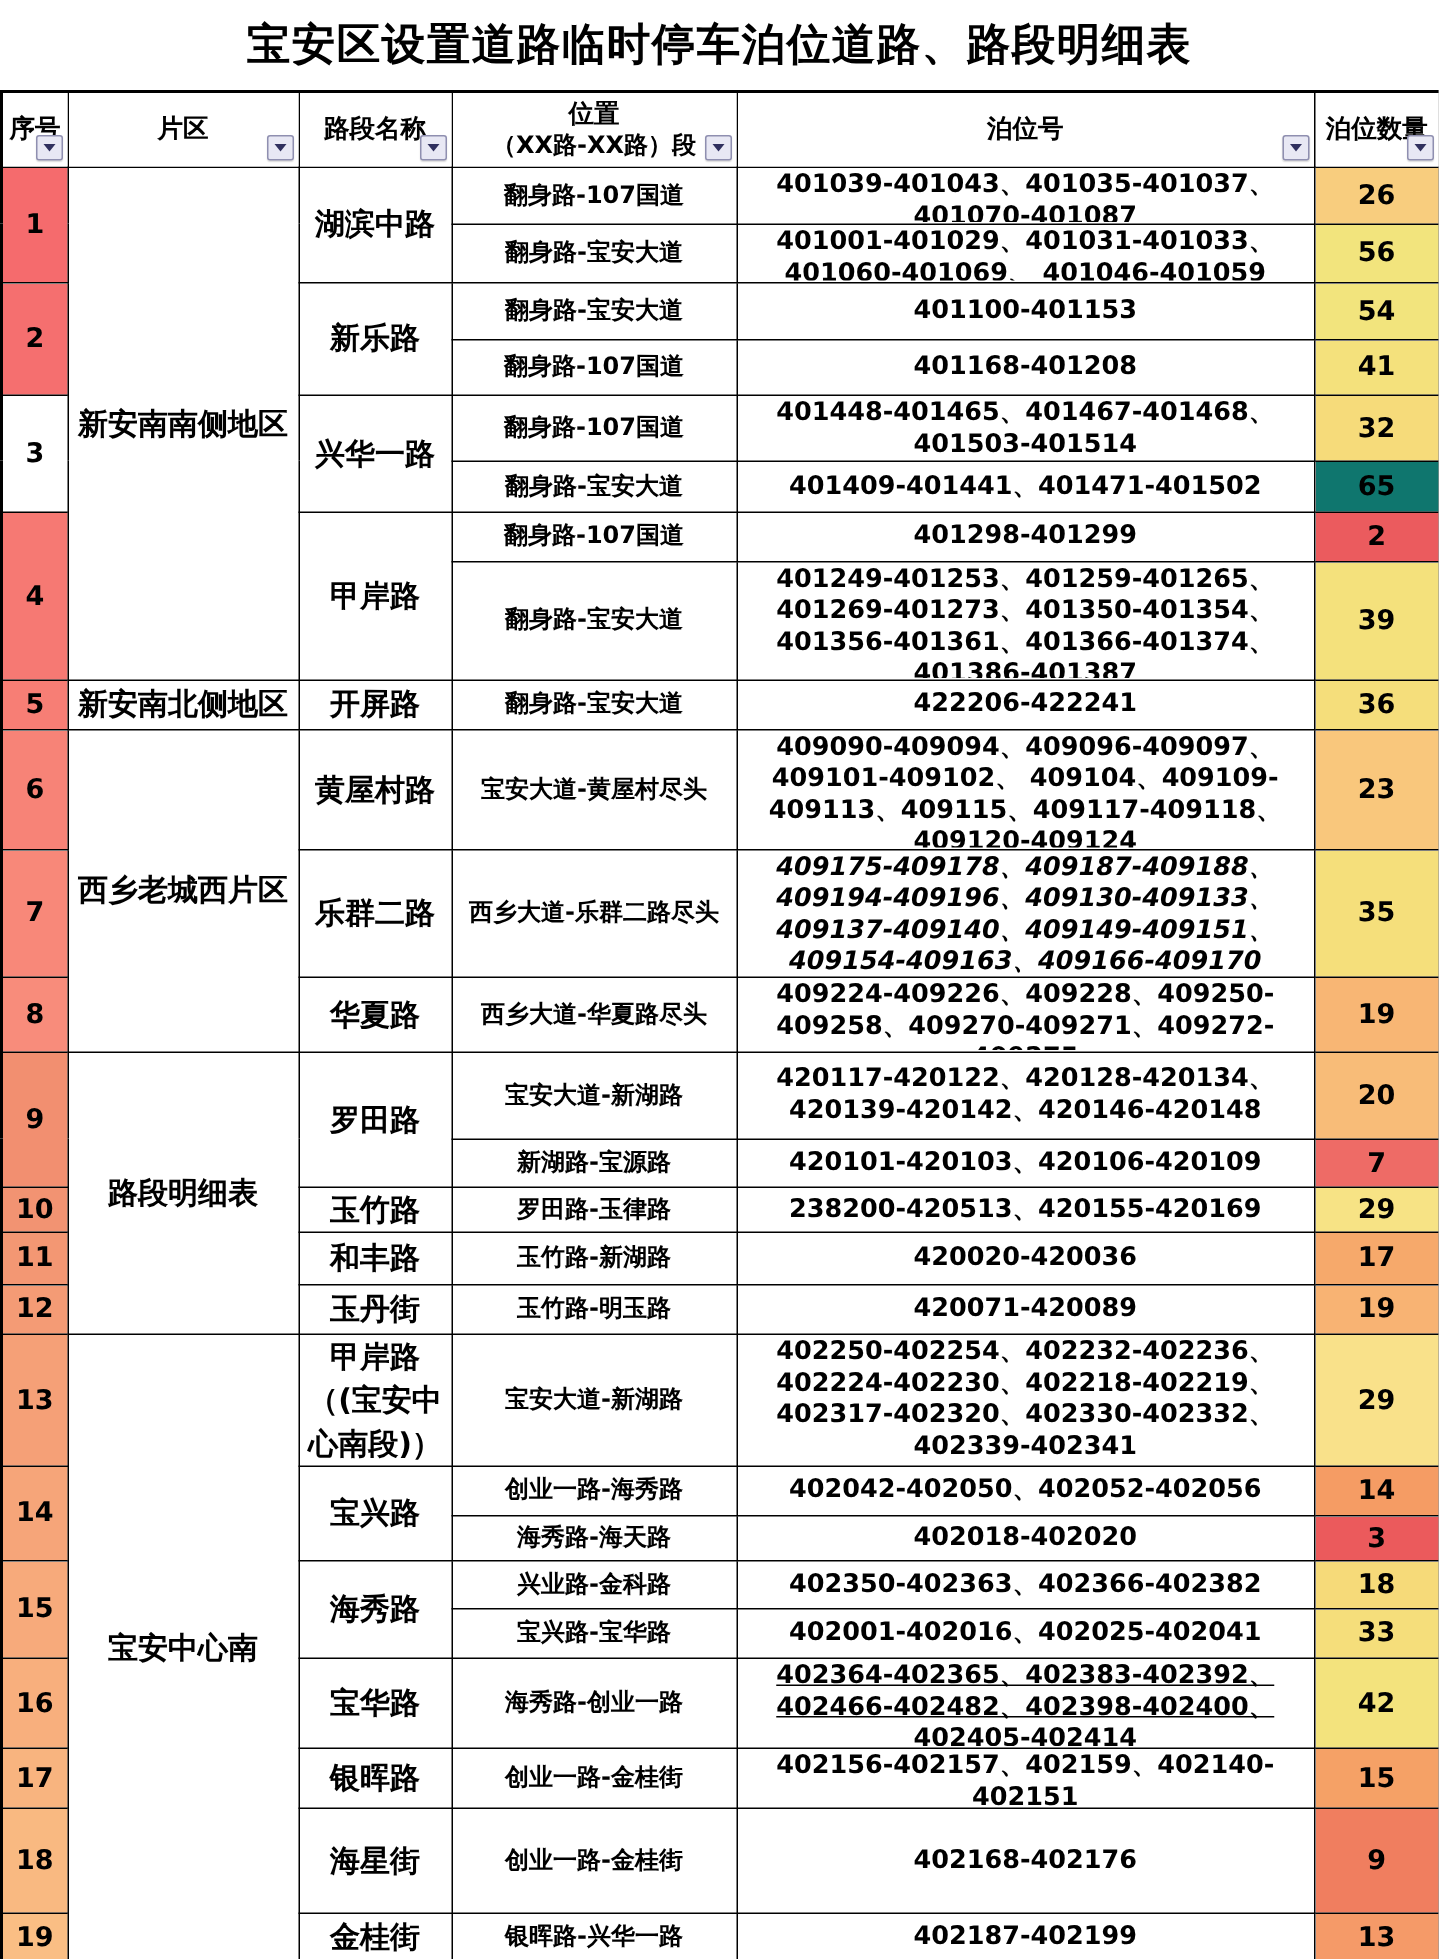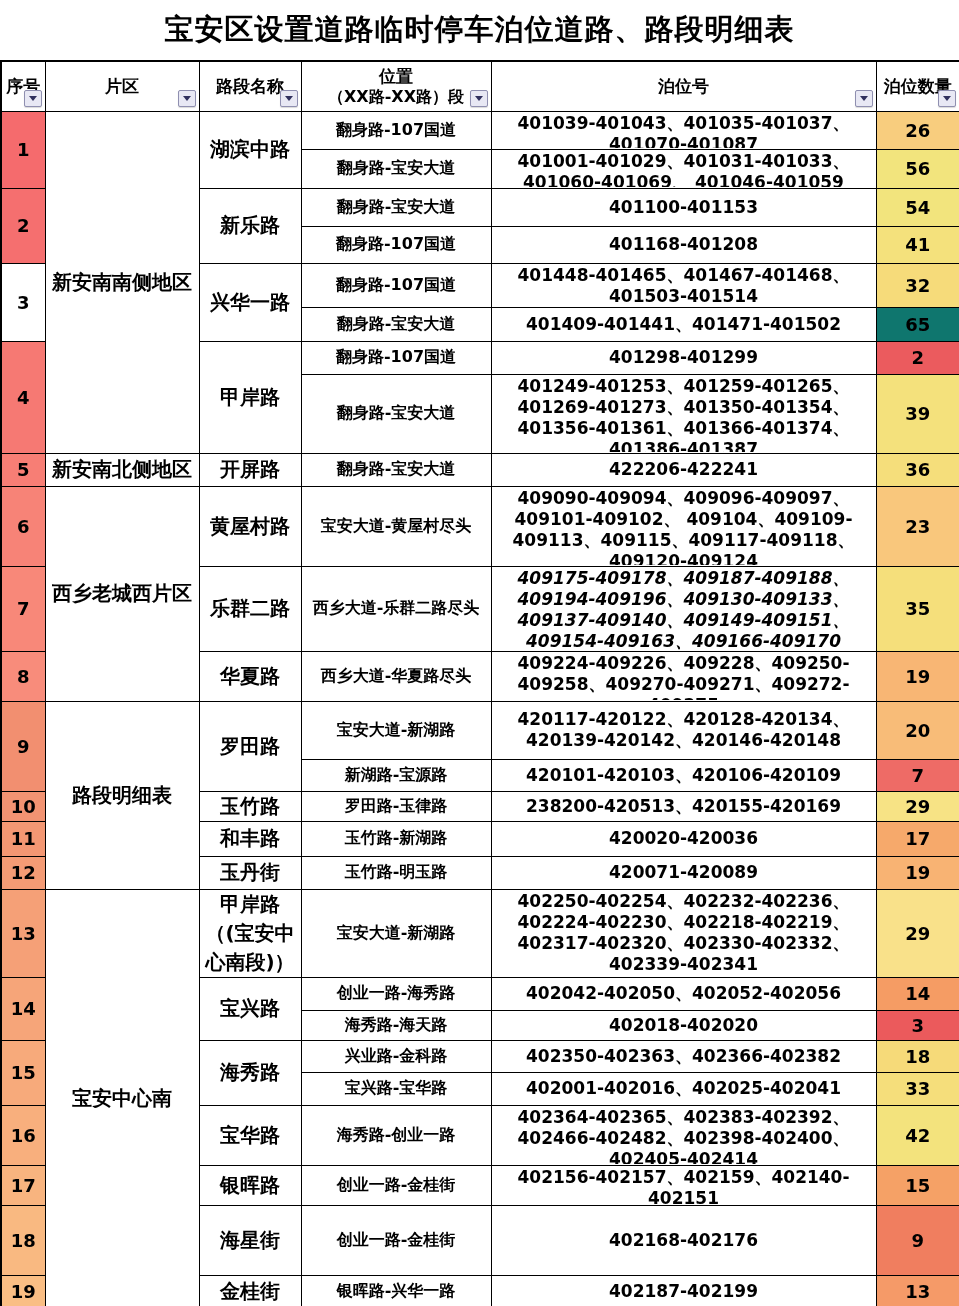--- a/index.html
+++ b/index.html
@@ -319,21 +319,21 @@
         <td class="berth-cell">
           <div class="clip" style="max-height: 30px;">402001-402016、402025-402041</div>
         </td>
         <td class="count-cell" style="background: rgb(245, 222, 123);">33</td>
       </tr>
       <tr style="height: 60px;">
         <td class="num-cell" rowspan="1" style="background: rgb(248, 175, 125);">16</td>
         <td class="road-cell" rowspan="1">宝华路</td>
         <td class="loc-cell">海秀路-创业一路</td>
         <td class="berth-cell">
-          <div class="clip" style="max-height: 57px;">402364-402365、402383-402392、402466-402482、402398-402400、402405-402414</div>
+          <div class="clip" style="max-height: 57px; text-decoration: underline;">402364-402365、402383-402392、402466-402482、402398-402400、402405-402414</div>
         </td>
         <td class="count-cell" style="background: rgb(243, 227, 125);">42</td>
       </tr>
       <tr style="height: 40px;">
         <td class="num-cell" rowspan="1" style="background: rgb(248, 180, 127);">17</td>
         <td class="road-cell" rowspan="1">银晖路</td>
         <td class="loc-cell">创业一路-金桂街</td>
         <td class="berth-cell">
           <div class="clip" style="max-height: 37px;">402156-402157、402159、402140-402151</div>
         </td>

